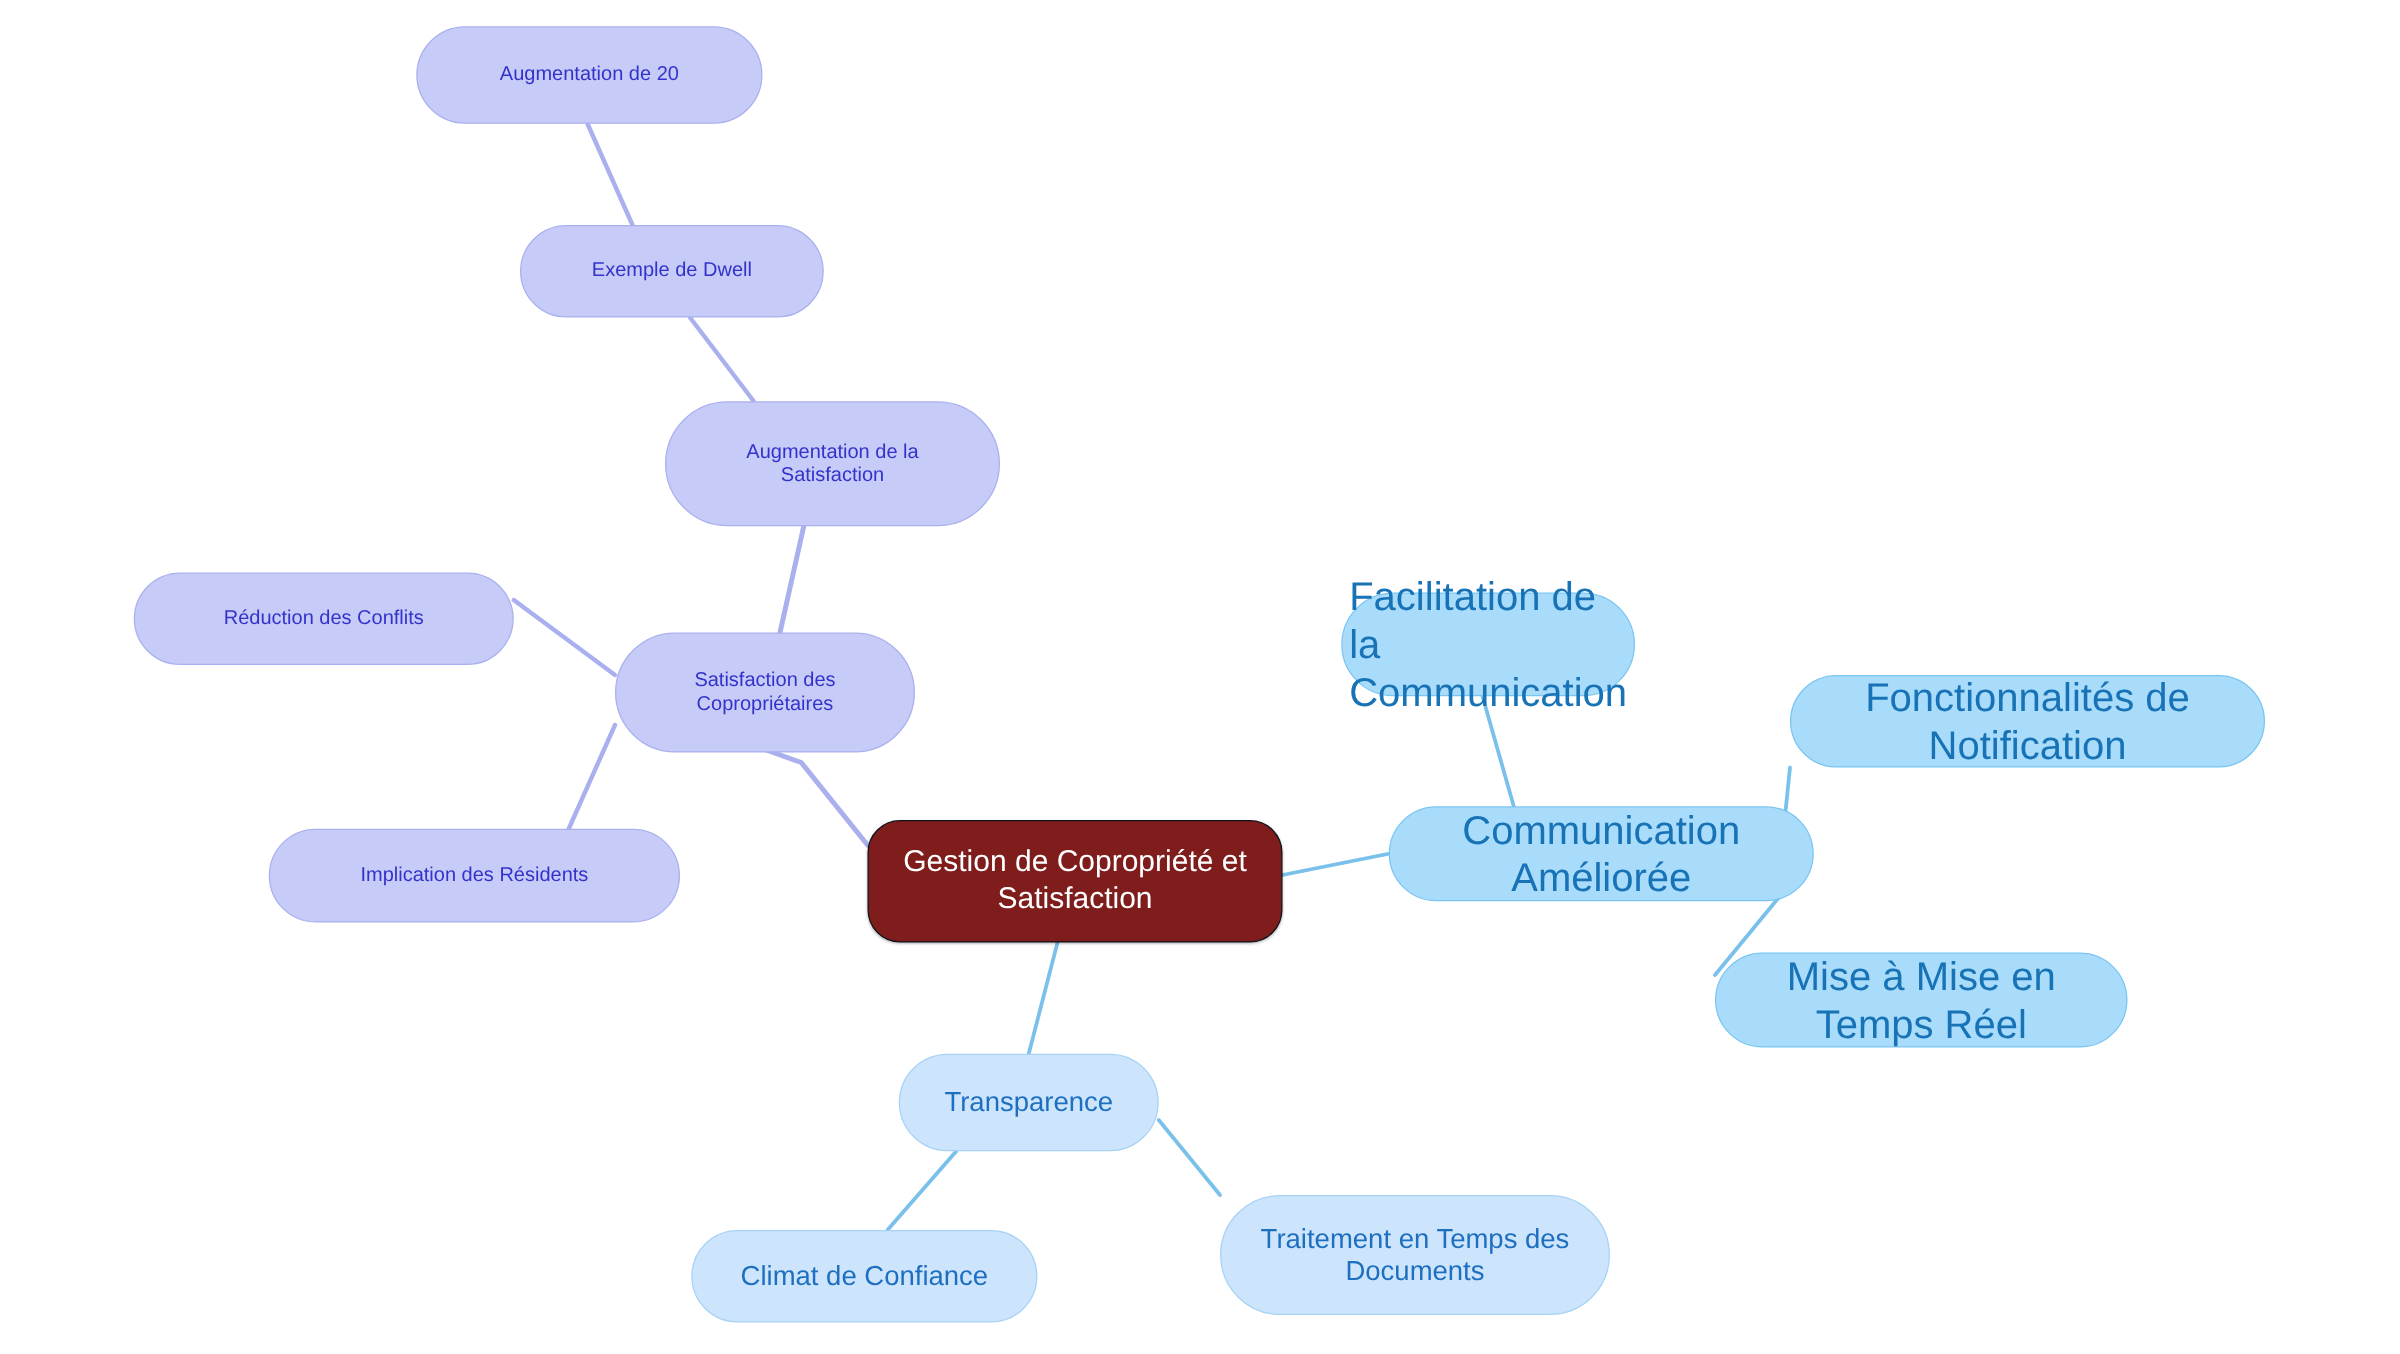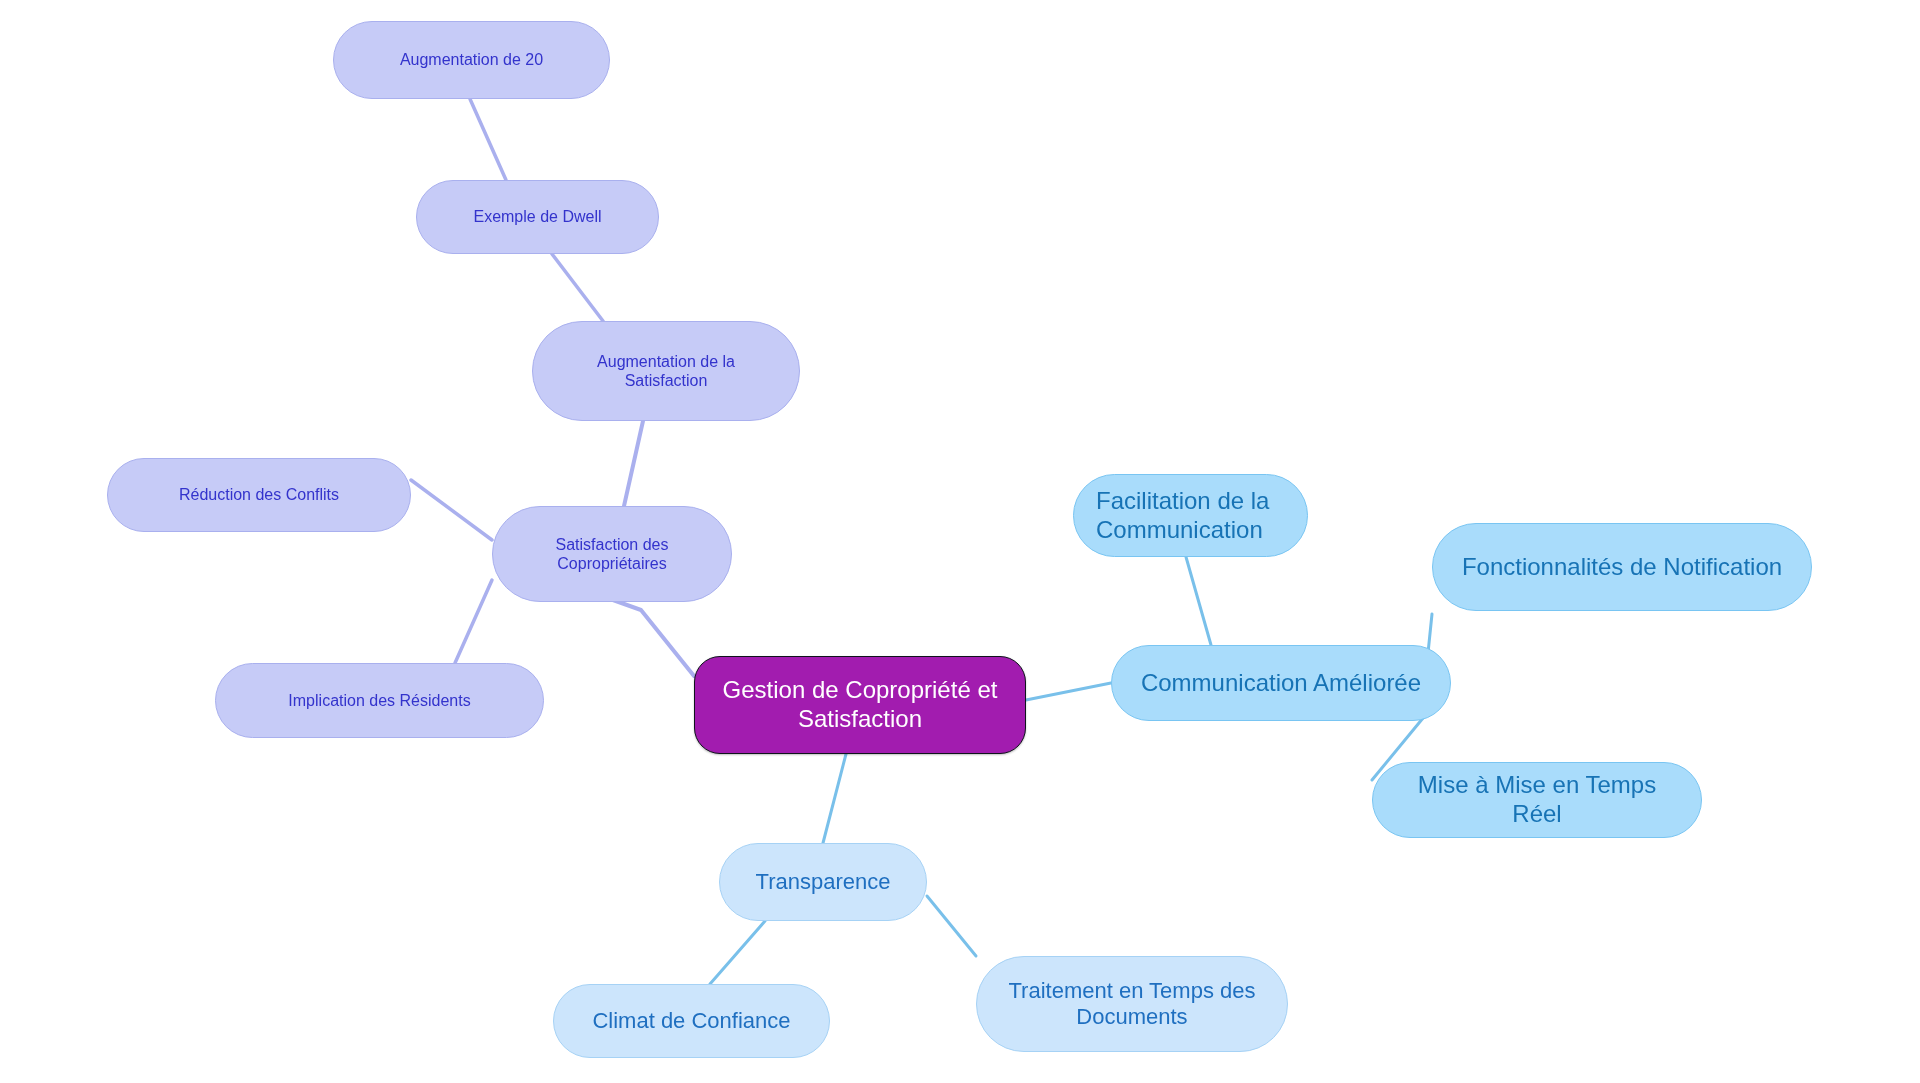--- a/index.html
+++ b/index.html
@@ -30,38 +30,38 @@
     box-sizing: border-box;
     display: flex;
     align-items: center;
     justify-content: center;
     text-align: center;
     border-radius: 999px;
     line-height: 1.2;
     white-space: pre-line;
   }
   .node-root {
-    background: #a21caf;
+    background: #7f1d1d;
     color: #ffffff;
     border: 1px solid #0f131c;
     border-radius: 26px;
     font-size: 24px;
     box-shadow: 0 1px 2px rgba(0,0,0,0.25);
   }
   .node-purple {
     background: #c6cbf7;
     border: 1px solid #a9b0ee;
     color: #3333cc;
     font-size: 16px;
   }
   .node-blue {
     background: #a9dcfb;
     border: 1px solid #79c5f2;
     color: #1773b5;
-    font-size: 24px;
+    font-size: 32px;
   }
   .node-lightblue {
     background: #cce5fc;
     border: 1px solid #a6d2f5;
     color: #1f6fc0;
     font-size: 22px;
   }
   .node-inner {
     padding: 0 22px;
   }
@@ -96,20 +96,20 @@
 Copropriétaires</span></div>
       <div class="node node-purple" style="left: 532px; top: 321px; width: 268px; height: 100px;"><span class="node-inner">Augmentation de la
 Satisfaction</span></div>
       <div class="node node-purple" style="left: 416px; top: 180px; width: 243px; height: 74px;"><span class="node-inner">Exemple de Dwell</span></div>
       <div class="node node-purple" style="left: 333px; top: 21px; width: 277px; height: 78px;"><span class="node-inner">Augmentation de 20</span></div>
       <div class="node node-purple" style="left: 107px; top: 458px; width: 304px; height: 74px;"><span class="node-inner">Réduction des Conflits</span></div>
       <div class="node node-purple" style="left: 215px; top: 663px; width: 329px; height: 75px;"><span class="node-inner">Implication des Résidents</span></div>
       <div class="node node-blue" style="left: 1111px; top: 645px; width: 340px; height: 76px;"><span class="node-inner">Communication Améliorée</span></div>
       <div class="node node-blue align-left" style="left: 1073px; top: 474px; width: 235px; height: 83px;"><span class="node-inner">Facilitation de la
 Communication</span></div>
-      <div class="node node-blue" style="left: 1432px; top: 523px; width: 380px; height: 88px;"><span class="node-inner">Fonctionnalités de Notification</span></div>
+      <div class="node node-blue" style="left: 1432px; top: 540px; width: 380px; height: 74px;"><span class="node-inner">Fonctionnalités de Notification</span></div>
       <div class="node node-blue" style="left: 1372px; top: 762px; width: 330px; height: 76px;"><span class="node-inner">Mise à Mise en Temps Réel</span></div>
       <div class="node node-lightblue" style="left: 719px; top: 843px; width: 208px; height: 78px;"><span class="node-inner">Transparence</span></div>
       <div class="node node-lightblue" style="left: 553px; top: 984px; width: 277px; height: 74px;"><span class="node-inner">Climat de Confiance</span></div>
       <div class="node node-lightblue" style="left: 976px; top: 956px; width: 312px; height: 96px;"><span class="node-inner">Traitement en Temps des
 Documents</span></div>
     </div>
 </div>
 
 </body></html>

